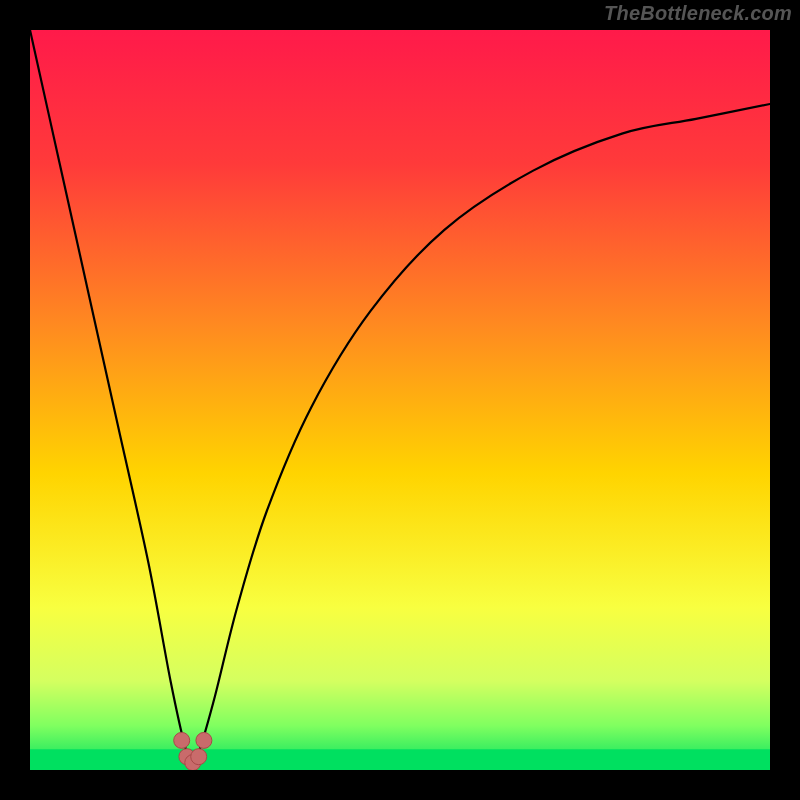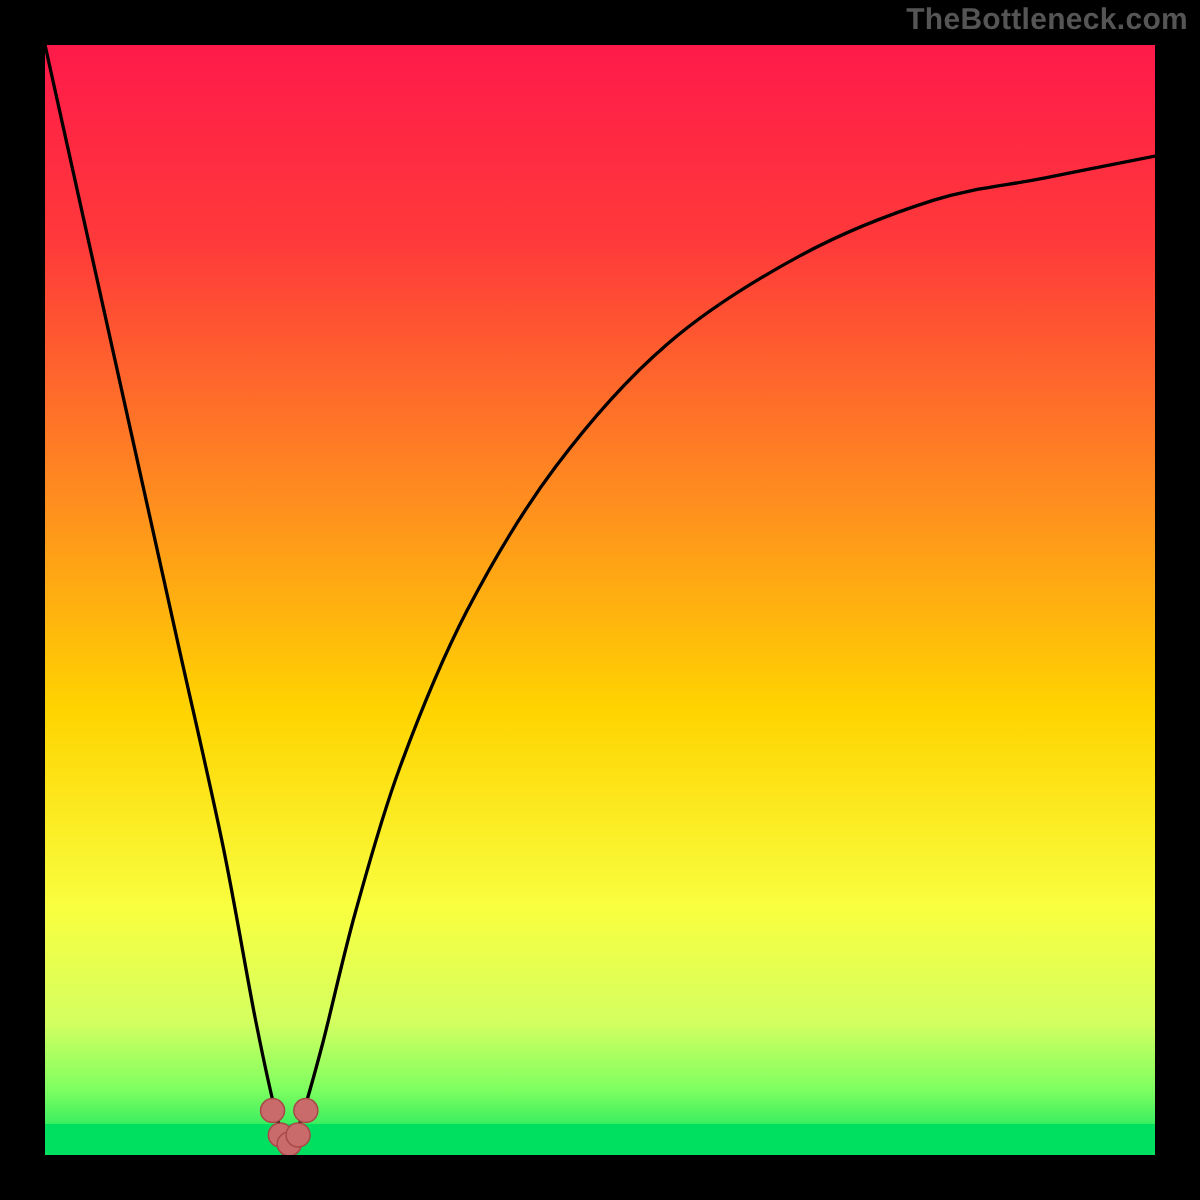--- a/index.html
+++ b/index.html
@@ -20,20 +20,21 @@
   .watermark {
     position: absolute;
     top: 2px;
     right: 8px;
     color: #555;
     font-size: 20px;
     font-weight: 600;
     letter-spacing: 0.2px;
     user-select: none;
     z-index: 5;
+    font-style: italic;
   }
   .plot {
     position: absolute;
     left: 30px;
     top: 30px;
     width: 740px;
     height: 740px;
     box-sizing: border-box;
   }
   .plot svg {

